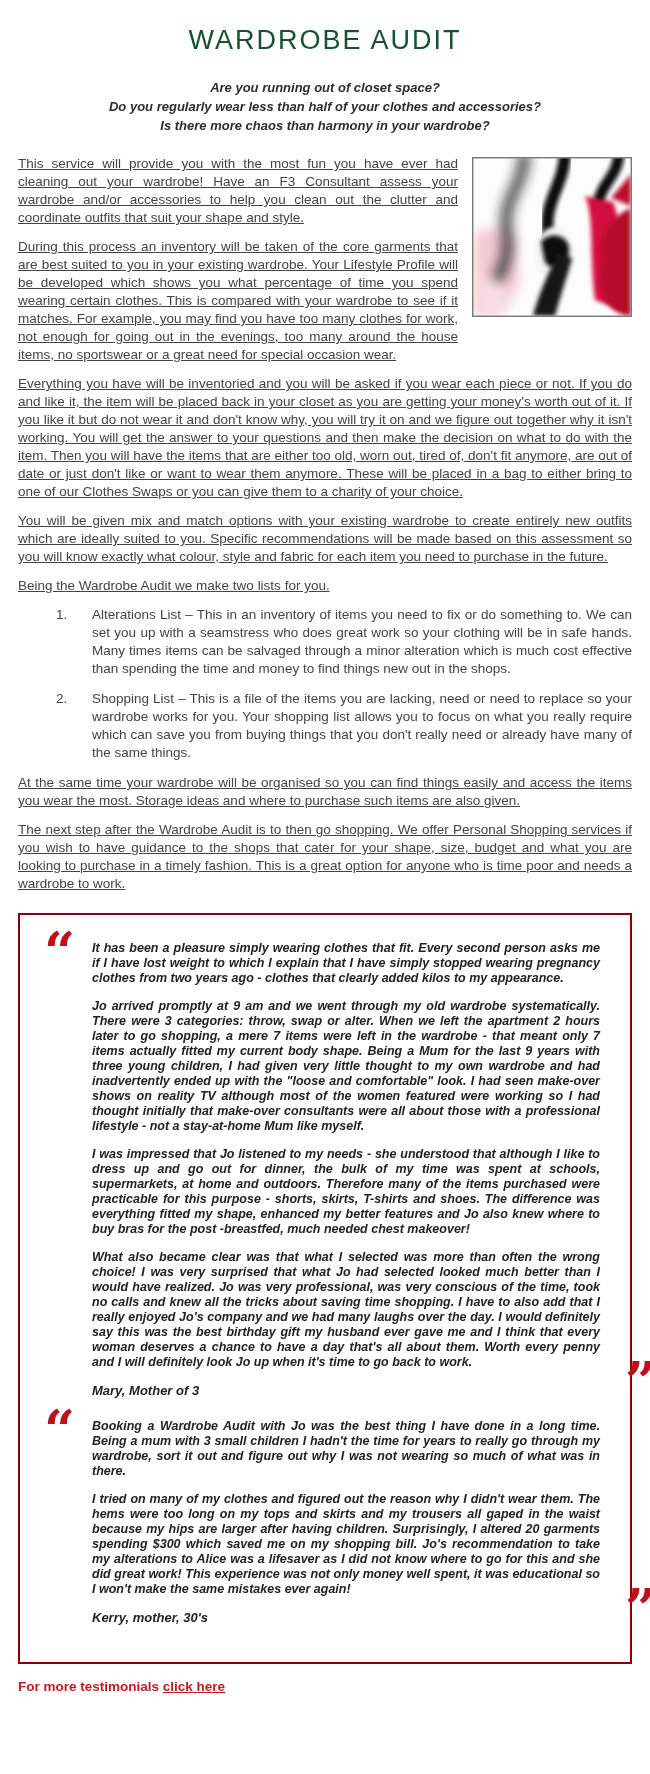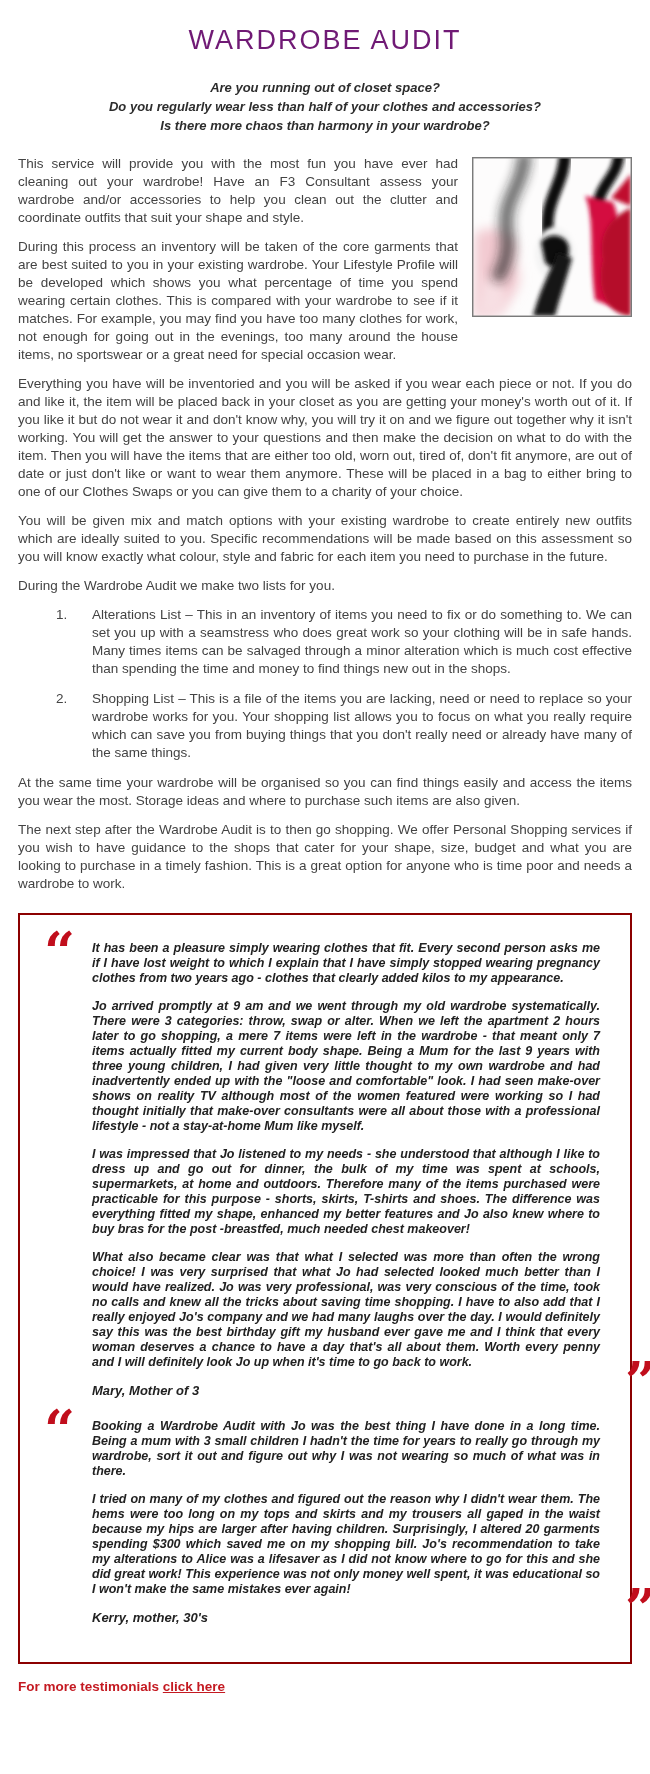--- a/index.html
+++ b/index.html
@@ -4,32 +4,32 @@
 <style>
   html,body{margin:0;padding:0;background:#ffffff;}
   body{
     width:650px;height:1774px;overflow:hidden;
     font-family:"Liberation Sans", sans-serif;
     color:#404040;
   }
   .page{padding:12px 18px 0 18px;}
 
   .title{
-    text-align:center;color:#701a75;font-size:27px;line-height:32px;
+    text-align:center;color:#14532d;font-size:27px;line-height:32px;
     font-weight:400;letter-spacing:2px;margin:12px 0 22px 0;
   }
 
   .questions{
     text-align:center;font-weight:700;font-style:italic;
     font-size:13px;line-height:19px;color:#2d2d2d;margin:0 0 20px 0;
   }
   .questions div{margin:0;}
 
   .body-copy{font-size:13.5px;line-height:18px;color:#434343;}
-  .body-copy p{text-align:justify;margin:0 0 11px 0;}
+  .body-copy p{text-align:justify;margin:0 0 11px 0;text-decoration:underline;}
 
   .photo{
     float:right;width:158px;height:158px;margin:2px 0 28px 14px;
     border:1px solid #7a7a7a;background:#fff;display:block;
   }
 
   .list-item{position:relative;padding-left:74px;margin:0 0 12px 0;text-align:justify;}
   .list-num{position:absolute;left:38px;top:0;}
 
   .quote-box{
@@ -98,21 +98,21 @@
       <ellipse cx="82" cy="96" rx="20" ry="27" fill="#f4f4f4" filter="url(#b1)"></ellipse>
       <path d="M68,84 C78,72 97,78 96,93 C95,108 78,114 72,104 Z" fill="#0a0a0a" filter="url(#b1)"></path>
       <path d="M60,158 C70,122 80,110 84,94 L99,100 C92,126 86,142 82,158 Z" fill="#141414" filter="url(#b1)"></path>
       <rect width="158" height="158" fill="none" stroke="#888" stroke-width="1"></rect>
     </svg>
 
     <p>This service will provide you with the most fun you have ever had cleaning out your wardrobe!  Have an F3 Consultant assess your wardrobe and/or accessories to help you clean out the clutter and coordinate outfits that suit your shape and style.</p>
     <p>During this process an inventory will be taken of the core garments that are best suited to you in your existing wardrobe.  Your Lifestyle Profile will be developed which shows you what percentage of time you spend wearing certain clothes. This is compared with your wardrobe to see if it matches.  For example, you may find you have too many clothes for work, not enough for going out in the evenings, too many around the house items, no sportswear or a great need for special occasion wear.</p>
     <p>Everything you have will be inventoried and you will be asked if you wear each piece or not. If you do and like it, the item will be placed back in your closet as you are getting your money's worth out of it.  If you like it but do not wear it and don't know why, you will try it on and we figure out together why it isn't working.   You will get the answer to your questions and then make the decision on what to do with the item.  Then you will have the items that are either too old, worn out, tired of, don't fit anymore, are out of date or just don't like or want to wear them anymore.  These will be placed in a bag to either bring to one of our Clothes Swaps or you can give them to a charity of your choice.</p>
     <p>You will be given mix and match options with your existing wardrobe to create entirely new outfits which are ideally suited to you.  Specific recommendations will be made based on this assessment so you will know exactly what colour, style and fabric for each item you need to purchase in the future.</p>
-    <p>During the Wardrobe Audit we make two lists for you.</p>
+    <p>Being the Wardrobe Audit we make two lists for you.</p>
 
     <div class="list-item">
       <span class="list-num">1.</span>
       <span>Alterations List – This in an inventory of items you need to fix or do something to. We can set you up with a seamstress who does great work so your clothing will be in safe hands. Many times items can be salvaged through a minor alteration which is much cost effective than spending the time and money to find things new out in the shops.</span>
     </div>
     <div class="list-item">
       <span class="list-num">2.</span>
       <span>Shopping List – This is a file of the items you are lacking, need or need to replace so your wardrobe works for you.   Your shopping list allows you to focus on what you really require which can save you from buying things that you don't really need or already have many of the same things.</span>
     </div>
 

